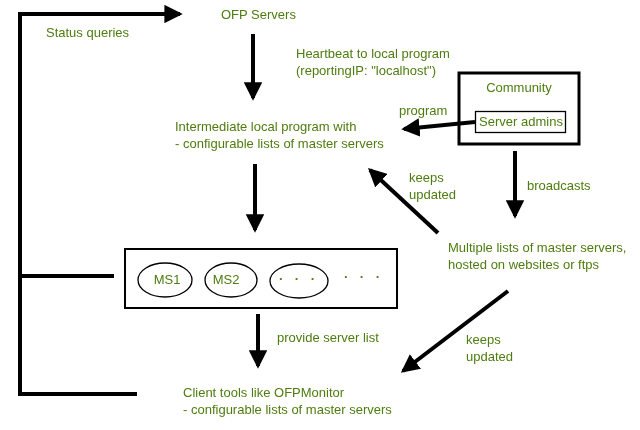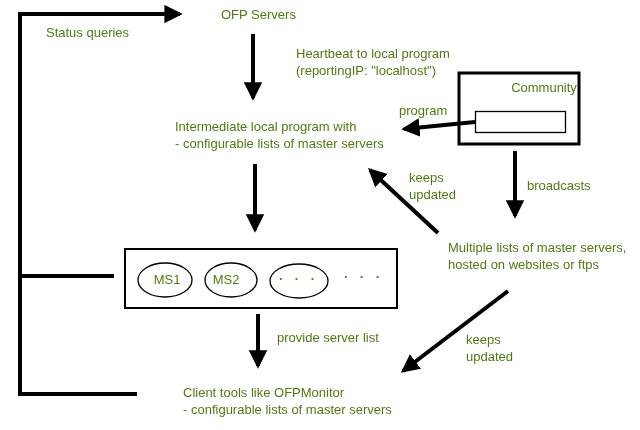--- a/index.html
+++ b/index.html
@@ -83,22 +83,23 @@
 
   <div class="label" style="left:221px; top:6px;">OFP Servers</div>
 
   <div class="label" style="left:262px; top:45px;margin-left:34px;">Heartbeat to local program
 (reportingIP: "localhost")</div>
 
   <div class="label" style="left:175px; top:118px;">Intermediate local program with
 - configurable lists of master servers</div>
 
 
-  <div class="label centered" style="left:459px; top:79px; width:120px;padding-left:25px;">Community</div>
+  <div class="label centered" style="left:459px; top:79px; width:120px;">Community</div>
 
+  <div class="label centered" style="left:476px; top:113px; width:90px;">Server admins</div>
 
   <div class="label" style="left:399px; top:102px;">program</div>
 
   <div class="label" style="left:527px; top:177px;">broadcasts</div>
 
   <div class="label" style="left:409px; top:169px;">keeps
 updated</div>
 
   <div class="label" style="left:448px; top:239px;">Multiple lists of master servers,
 hosted on websites or ftps</div>

